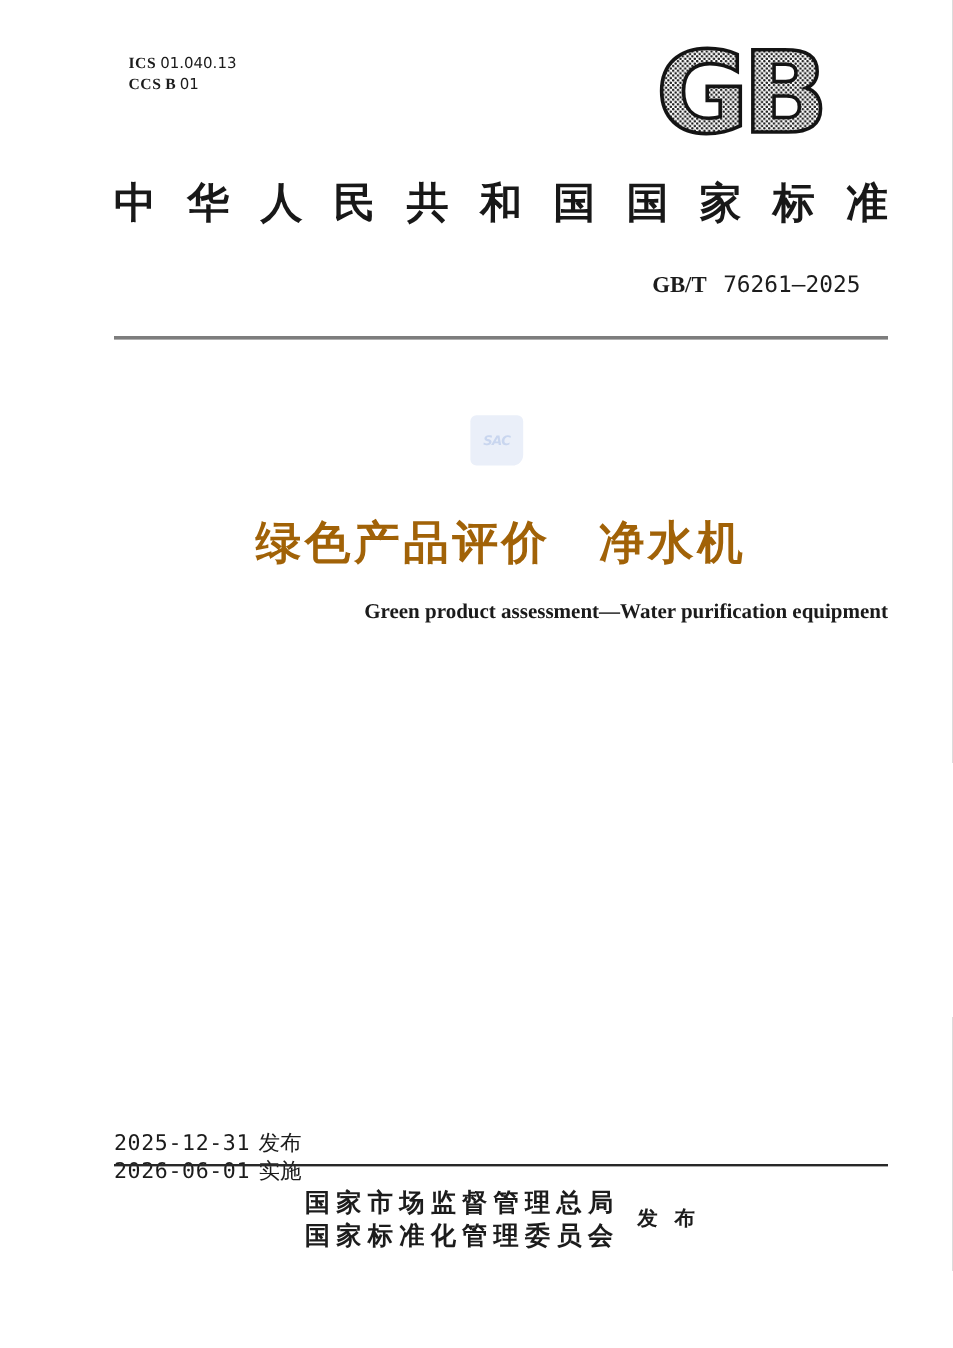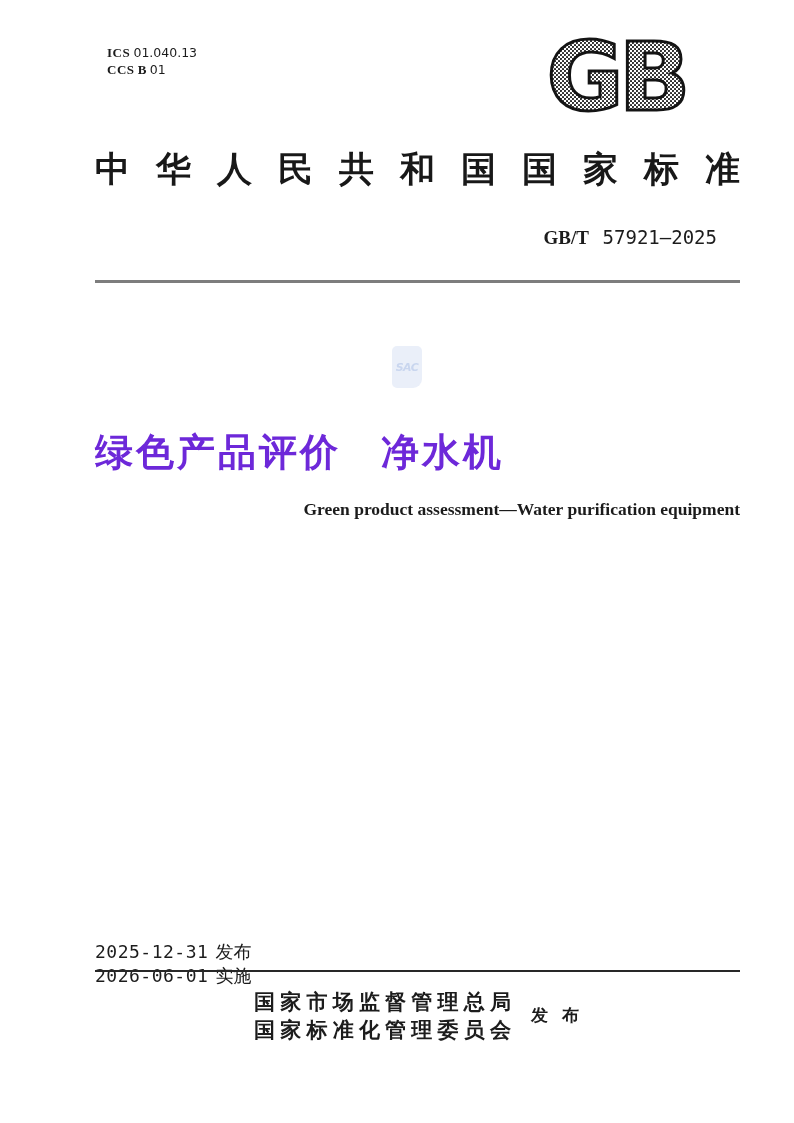--- a/index.html
+++ b/index.html
@@ -41,35 +41,35 @@
   }
   .std-code .prefix{font-weight:bold;font-family:"Liberation Serif","DejaVu Serif",serif;}
   .std-code .num{font-family:"DejaVu Sans Mono","Liberation Mono",monospace;margin-left:9px;font-weight:500;}
 
   .rule{position:absolute;left:95px;width:645px;}
   .rule-gray{top:280px;height:3px;background:#7d7d7d;}
   .rule-black{top:970px;height:2px;background:#282828;}
 
   
   .watermark{
-    position:absolute;left:392px;top:346px;width:30px;height:42px;
+    position:absolute;left:392px;top:346px;width:44px;height:42px;
     background:#eaeff9;border-radius:5px 5px 9px 5px;
     display:flex;align-items:center;justify-content:center;
     font-family:"DejaVu Sans","Liberation Sans",sans-serif;
     font-style:italic;font-weight:bold;font-size:11px;
     color:#c9d6ef;letter-spacing:-.5px;
   }
 
   
   .doc-title-cn{
     position:absolute;left:95px;top:427px;width:645px;
-    display:flex;gap:40px;
+    display:flex;justify-content:center;gap:40px;
     font-family:"DejaVu Sans","Liberation Sans",sans-serif;
     font-weight:700;font-size:38px;letter-spacing:3px;
-    color:#6d28d9;white-space:nowrap;
+    color:#a16207;white-space:nowrap;
   }
   .doc-title-en{
     position:absolute;left:95px;top:499px;width:645px;
     text-align:right;
     font-family:"Liberation Serif","DejaVu Serif",serif;
     font-weight:bold;font-size:17.5px;color:#1b1b1b;
   }
 
   
   .date-row{
@@ -135,21 +135,21 @@
       <span>和</span>
       <span>国</span>
       <span>国</span>
       <span>家</span>
       <span>标</span>
       <span>准</span>
     </div>
 
   <div class="std-code">
     <span class="prefix">GB/T</span>
-    <span class="num">57921—2025</span>
+    <span class="num">76261—2025</span>
   </div>
 
   <div class="rule rule-gray"></div>
 
   <div class="watermark">SAC</div>
 
   <div class="doc-title-cn">
     <span>绿色产品评价</span>
     <span>净水机</span>
   </div>

